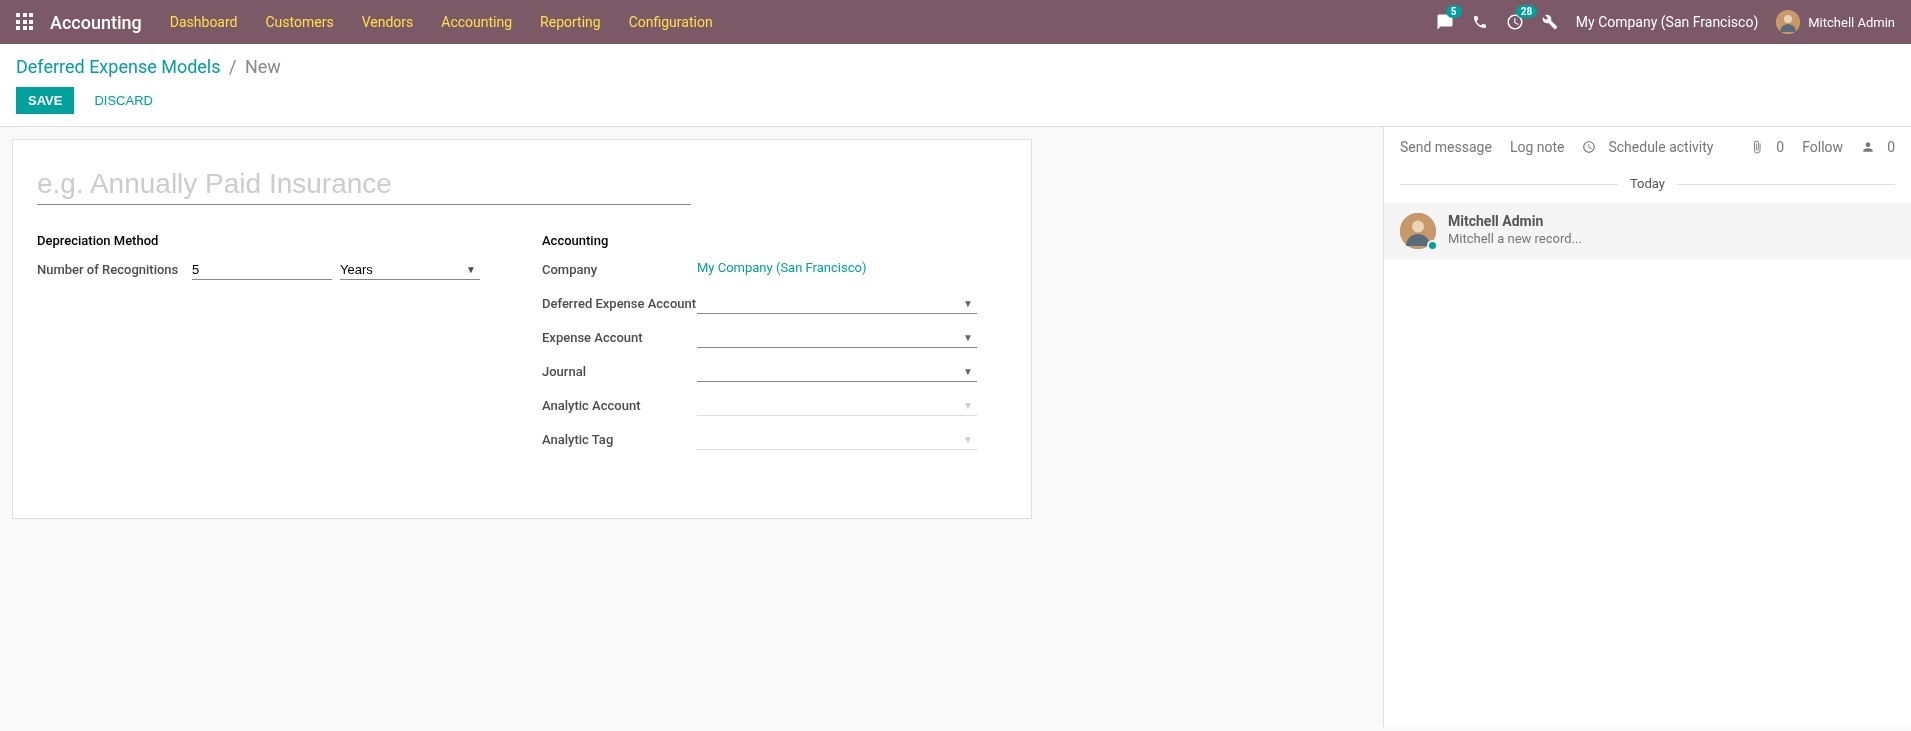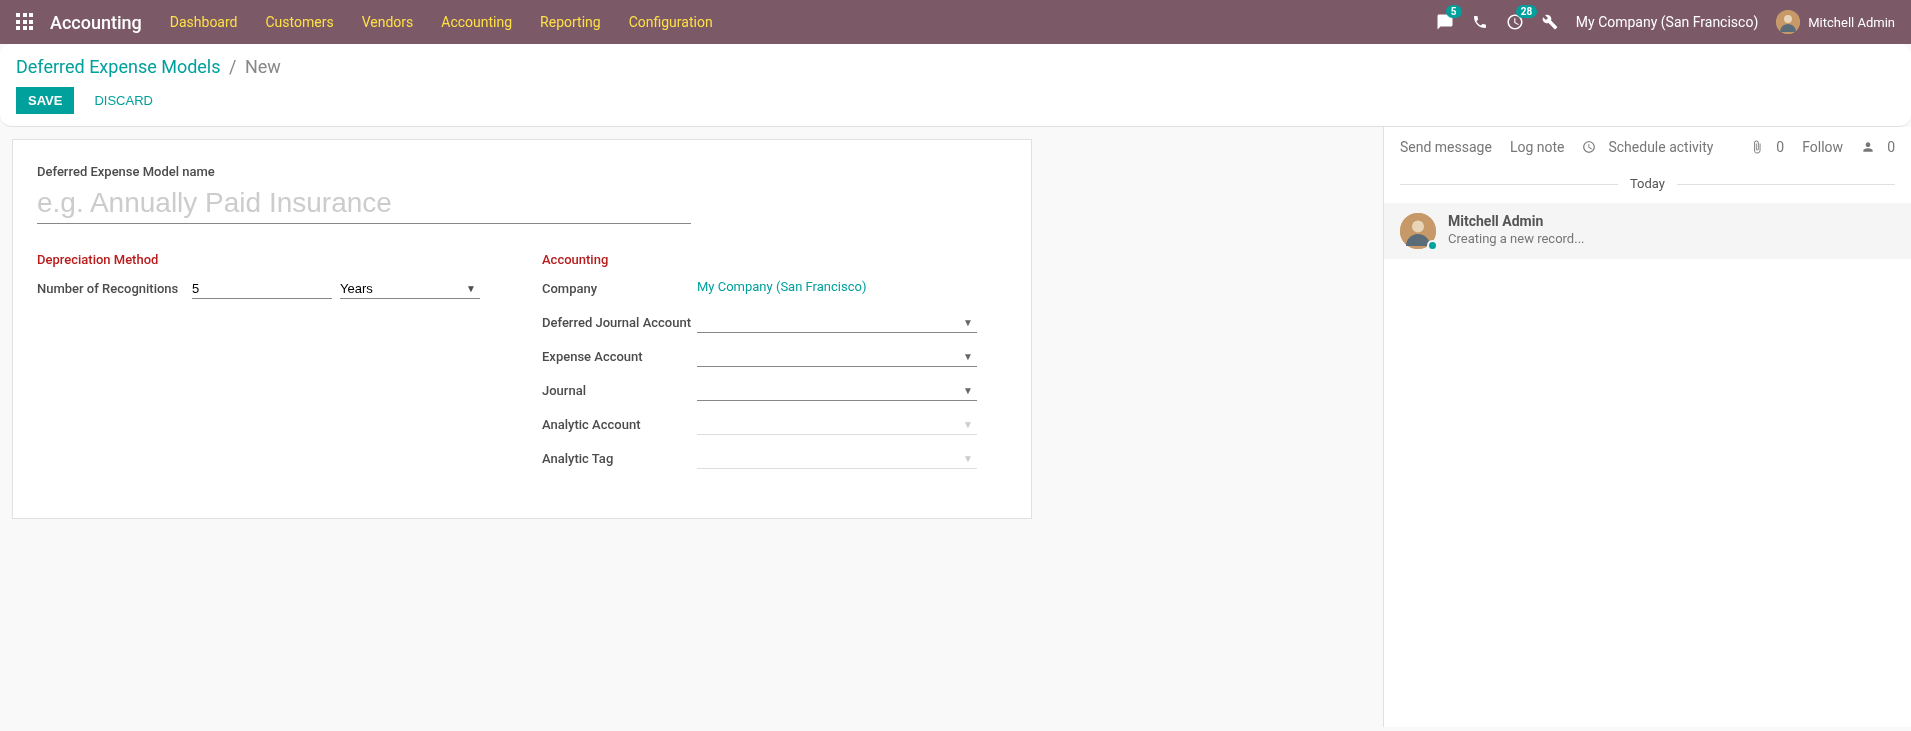--- a/index.html
+++ b/index.html
@@ -14,41 +14,41 @@
   .navbar .menu a { color: #fde047; text-decoration: none; font-size: 14px; cursor: pointer; }
   .navbar .right { margin-left: auto; display: flex; align-items: center; gap: 18px; }
   .navbar .icon-btn { position: relative; cursor: pointer; display: flex; align-items: center; }
   .navbar .badge { position: absolute; top: -8px; left: 10px; background: #00a09d; color: #fff; font-size: 10px; border-radius: 8px; padding: 1px 5px; font-weight: bold; }
   .navbar svg { fill: #fff; }
   .navbar .company { font-size: 14px; cursor: pointer; }
   .navbar .user { display: flex; align-items: center; gap: 8px; cursor: pointer; }
   .navbar .avatar { width: 24px; height: 24px; border-radius: 50%; background: #d4a36a; display: flex; align-items: center; justify-content: center; overflow: hidden; }
   
   
-  .control-panel { background: #fff; border-bottom: 1px solid #e0e0e0; padding: 12px 16px 12px 16px; border-radius: 12px; }
+  .control-panel { background: #fff; border-bottom: 1px solid #e0e0e0; padding: 12px 16px 12px 16px; }
   .breadcrumb { font-size: 18px; margin-bottom: 10px; }
   .breadcrumb a { color: #00a09d; text-decoration: none; cursor: pointer; }
   .breadcrumb .sep { color: #888; margin: 0 4px; }
   .breadcrumb .curr { color: #888; }
   .cp-buttons { display: flex; gap: 8px; align-items: center; }
   .btn-save { background: #00a09d; color: #fff; border: none; padding: 6px 12px; font-size: 13px; font-weight: bold; cursor: pointer; }
   .btn-discard { background: transparent; color: #00a09d; border: none; padding: 6px 12px; font-size: 13px; font-weight: 500; cursor: pointer; text-align: right; }
   
   
   .main { display: flex; }
   .form-container { flex: 1; padding: 12px; }
   .form-sheet { background: #fff; border: 1px solid #e0e0e0; padding: 24px; max-width: 1020px; min-height: 380px; }
   
   .field-label-top { font-size: 13px; color: #4c4c4c; margin-bottom: 4px; font-weight: 500; }
   .name-input { width: 100%; max-width: 654px; font-size: 28px; border: none; border-bottom: 1px solid #888; padding: 4px 0; color: #bbb; outline: none; }
   .name-input::placeholder { color: #ccc; }
   
   .form-columns { display: flex; gap: 40px; margin-top: 28px; }
   .form-col { flex: 1; }
-  .group-title { font-size: 13px; color: #b91c1c; margin-bottom: 12px; font-weight: 500; }
+  .group-title { font-size: 13px; color: #000000; margin-bottom: 12px; font-weight: 500; }
   .field-row { display: flex; align-items: flex-start; margin-bottom: 10px; min-height: 24px; }
   .field-row .label { width: 155px; font-size: 13px; color: #4c4c4c; font-weight: 500; padding-top: 2px; flex-shrink: 0; }
   .field-row .value { flex: 1; display: flex; gap: 8px; align-items: center; }
   .num-input { border: none; border-bottom: 1px solid #888; width: 140px; font-size: 13px; padding: 2px 0; outline: none; }
   .sel-input { border: none; border-bottom: 1px solid #888; font-size: 13px; padding: 2px 20px 2px 0; outline: none; background: transparent; width: 140px; position: relative; cursor: pointer; }
   .sel-wrap { position: relative; display: inline-block; }
   .sel-wrap .caret { position: absolute; right: 4px; top: 4px; font-size: 10px; pointer-events: none; }
   .checkbox-input { width: 14px; height: 14px; border: 1px solid #aaa; cursor: pointer; }
   .link-value { color: #00a09d; cursor: pointer; }
   .m2o-input { border: none; border-bottom: 1px solid #888; width: 280px; font-size: 13px; padding: 2px 20px 2px 0; outline: none; background: transparent; }
@@ -143,21 +143,20 @@
   </div>
   <div class="cp-buttons">
     <button class="btn-save">SAVE</button>
     <button class="btn-discard">DISCARD</button>
   </div>
 </div>
 
 <div class="main">
   <div class="form-container">
     <div class="form-sheet">
-      <div class="field-label-top">Deferred Expense Model name</div>
       <input class="name-input" placeholder="e.g. Annually Paid Insurance" style="">
       
       <div class="form-columns">
 
         <div class="form-col">
           <div class="group-title">Depreciation Method</div>
           <div class="field-row">
             <div class="label">Number of Recognitions</div>
             <div class="value">
               <input class="num-input" value="5" style="">
@@ -171,21 +170,21 @@
 
         <div class="form-col">
           <div class="group-title">Accounting</div>
           <div class="field-row">
             <div class="label">Company</div>
             <div class="value">
               <span class="link-value">My Company (San Francisco)</span>
             </div>
           </div>
           <div class="field-row">
-            <div class="label">Deferred Journal Account</div>
+            <div class="label">Deferred Expense Account</div>
             <div class="value">
               <div class="m2o-wrap">
                 <input class="m2o-input" style="">
                 <span class="caret">▼</span>
               </div>
             </div>
           </div>
           <div class="field-row">
             <div class="label">Expense Account</div>
             <div class="value">
@@ -260,17 +259,17 @@
       <div class="msg-avatar">
         <svg class="avatar-svg" viewBox="0 0 24 24">
             <circle cx="12" cy="12" r="12" fill="#c89968"></circle>
             <circle cx="12" cy="9" r="4" fill="#e8d4b8"></circle>
             <path d="M4 22c0-4.4 3.6-8 8-8s8 3.6 8 8" fill="#5a6b7a"></path>
           </svg>
         <div class="status-dot"></div>
       </div>
       <div class="msg-body">
         <div class="msg-author">Mitchell Admin</div>
-        <div class="msg-text">Creating a new record...</div>
+        <div class="msg-text">Mitchell a new record...</div>
       </div>
     </div>
   </div>
 </div>
 
 </body></html>

